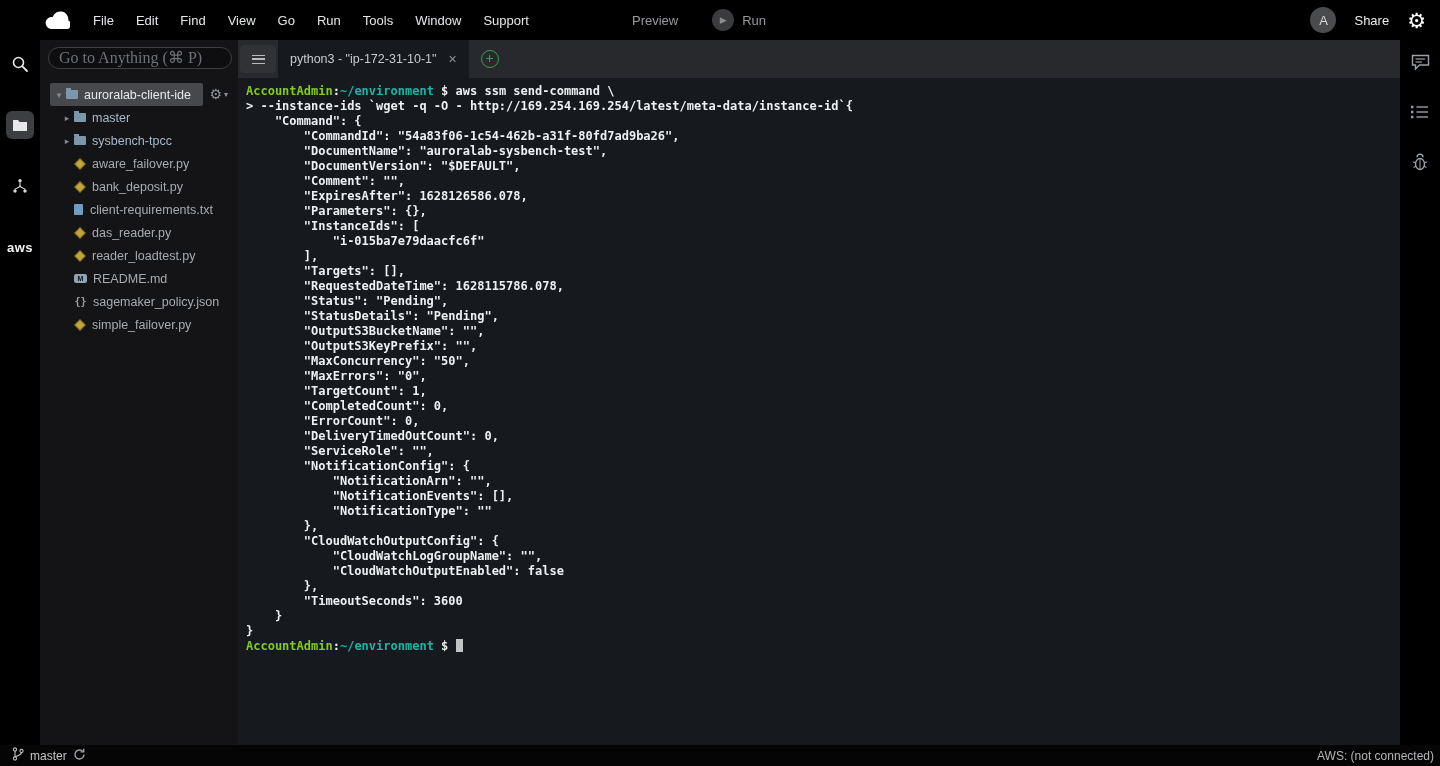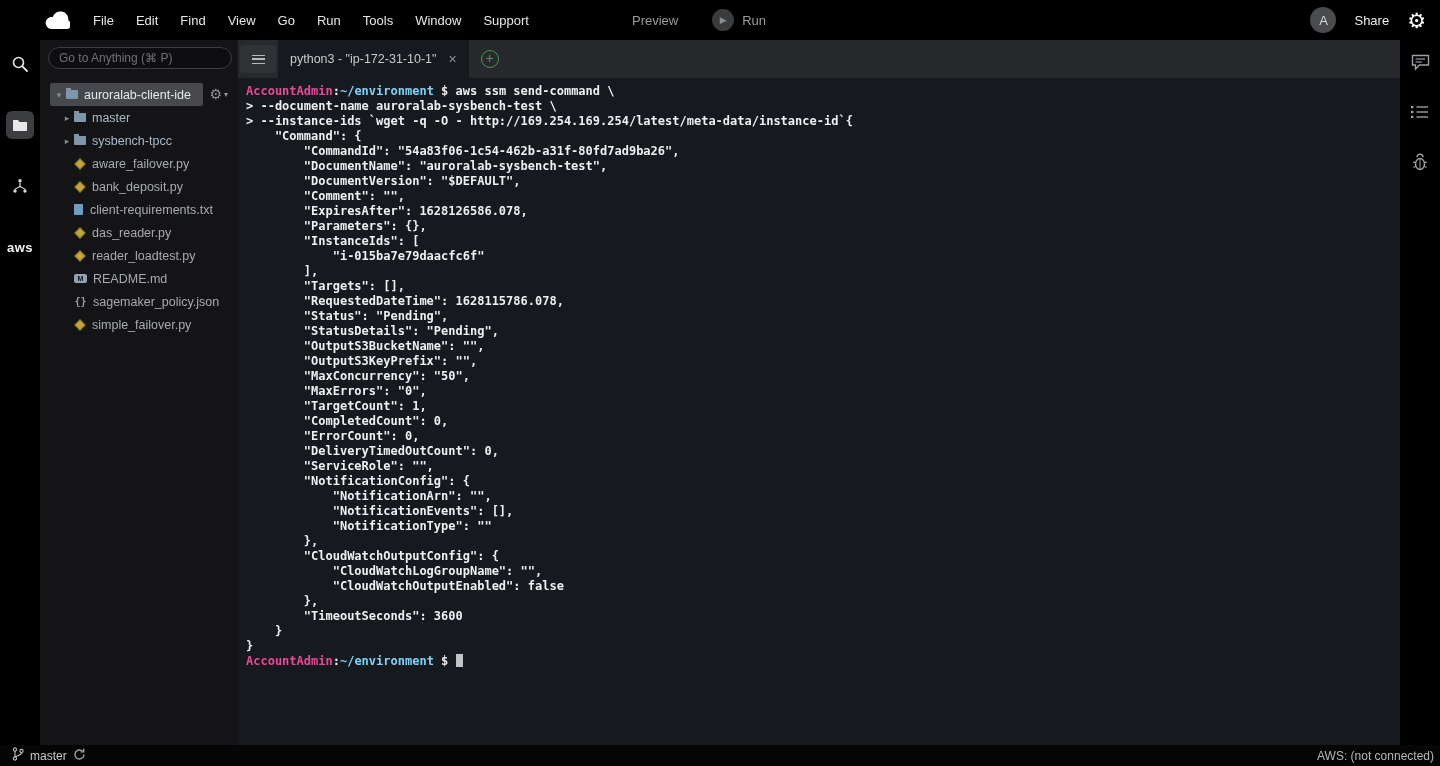--- a/index.html
+++ b/index.html
@@ -26,22 +26,22 @@
   
   .activity { position:absolute; top:40px; bottom:21px; left:0; width:40px; background:#000;
               display:flex; flex-direction:column; align-items:center; padding-top:10px; gap:33px; }
   .act-btn { width:28px; height:28px; display:flex; align-items:center; justify-content:center; border-radius:6px; }
   .act-btn.active { background:#3c3e42; }
   .aws-logo { color:#f2f3f3; font-size:13px; font-weight:bold; letter-spacing:0.5px; }
 
   
   .sidebar { position:absolute; top:40px; bottom:21px; left:40px; width:198px; background:#141416; }
   .goto { display:block; width:184px; height:22px; margin:7px 0 0 8px; background:#0e0e10;
-          border:1px solid #3c3e42; border-radius:11px; color:#c8c8c8; font-size:12px;
-          padding:0 10px; font-family:Liberation Sans, sans-serif; outline:none; }
+          border:1px solid #3c3e42; border-radius:11px; color:#c8c8c8; font-size:16px;
+          padding:0 10px; font-family:Liberation Serif, serif; outline:none; }
   .goto::placeholder { color:#6d7175; }
   .tree { margin-top:14px; font-size:12.5px; }
   .trow { display:flex; align-items:center; height:23px; white-space:nowrap; }
   .chev { width:14px; text-align:center; color:#85898d; font-size:9px; flex:0 0 14px; }
   .fic  { flex:0 0 auto; margin-right:6px; display:inline-flex; align-items:center; justify-content:center; }
   .fic-folder { width:12px; height:9px; background:#7d96aa; border-radius:1px; position:relative; }
   .fic-folder::before { content:""; position:absolute; top:-2px; left:0; width:5px; height:2px; background:#7d96aa; }
   .fic-python { width:8px; height:8px; background:#c3a73c; border:1px solid #8d7a22; transform:rotate(45deg); margin:0 8px 0 2px; }
   .fic-text { width:9px; height:11px; background:#6f9dc2; border-radius:1px; margin-right:7px; }
   .fic-markdown { width:13px; height:9px; background:#8fa3b4; border-radius:2px; color:#101113;
@@ -67,22 +67,22 @@
   .hamburger::after { content:""; position:absolute; left:0; right:0; top:2.6px; height:1.5px; background:#b8babd; }
   .tab { display:flex; align-items:center; background:#16191e; color:#c9cacc; font-size:12.5px;
          padding:0 12px; margin-left:2px; }
   .tab .close { margin-left:12px; color:#8f9398; font-size:14px; line-height:1; }
   .add-tab { width:18px; height:18px; border:1.5px solid #3f9b4a; border-radius:50%; color:#3f9b4a;
              font-size:14px; line-height:15px; text-align:center; align-self:center; margin-left:12px; }
   .terminal { flex:1; background:#16191e; padding:6px 8px; overflow:hidden;
               font-family:"DejaVu Sans Mono", monospace; font-size:12px; line-height:15px;
               font-weight:700; color:#eef0f2; }
   .tline { white-space:pre; }
-  .t-user { color:#ec4899; }
-  .t-path { color:#7dd3fc; }
+  .t-user { color:#84cc16; }
+  .t-path { color:#14b8a6; }
   .cursor { display:inline-block; width:7px; height:13px; background:#c2c4c6; vertical-align:-2px; }
 
   
   .rightstrip { position:absolute; top:40px; bottom:21px; right:0; width:40px; background:#000;
                 display:flex; flex-direction:column; align-items:center; padding-top:14px; gap:30px; }
 
   
   .statusbar { position:absolute; bottom:0; left:0; right:0; height:21px; background:#050505;
                display:flex; align-items:center; font-size:12px; color:#c4c6c8; padding:0 6px 0 12px; }
   .sb-left { display:flex; align-items:center; gap:6px; }
@@ -220,21 +220,20 @@
         <span class="hamburger"></span>
       </span>
       <span class="tab">
         <span>python3 - "ip-172-31-10-1"</span>
         <span class="close">×</span>
       </span>
       <span class="add-tab">+</span>
     </div>
     <div class="terminal" id="terminal">
         <div class="tline"><span class="t-user">AccountAdmin</span><span>:</span><span class="t-path">~/environment</span><span> $ </span><span>aws ssm send-command \</span></div>
-        <div class="tline">&gt; --document-name auroralab-sysbench-test \</div>
         <div class="tline">&gt; --instance-ids `wget -q -O - http://169.254.169.254/latest/meta-data/instance-id`{</div>
         <div class="tline">    "Command": {</div>
         <div class="tline">        "CommandId": "54a83f06-1c54-462b-a31f-80fd7ad9ba26",</div>
         <div class="tline">        "DocumentName": "auroralab-sysbench-test",</div>
         <div class="tline">        "DocumentVersion": "$DEFAULT",</div>
         <div class="tline">        "Comment": "",</div>
         <div class="tline">        "ExpiresAfter": 1628126586.078,</div>
         <div class="tline">        "Parameters": {},</div>
         <div class="tline">        "InstanceIds": [</div>
         <div class="tline">            "i-015ba7e79daacfc6f"</div>

